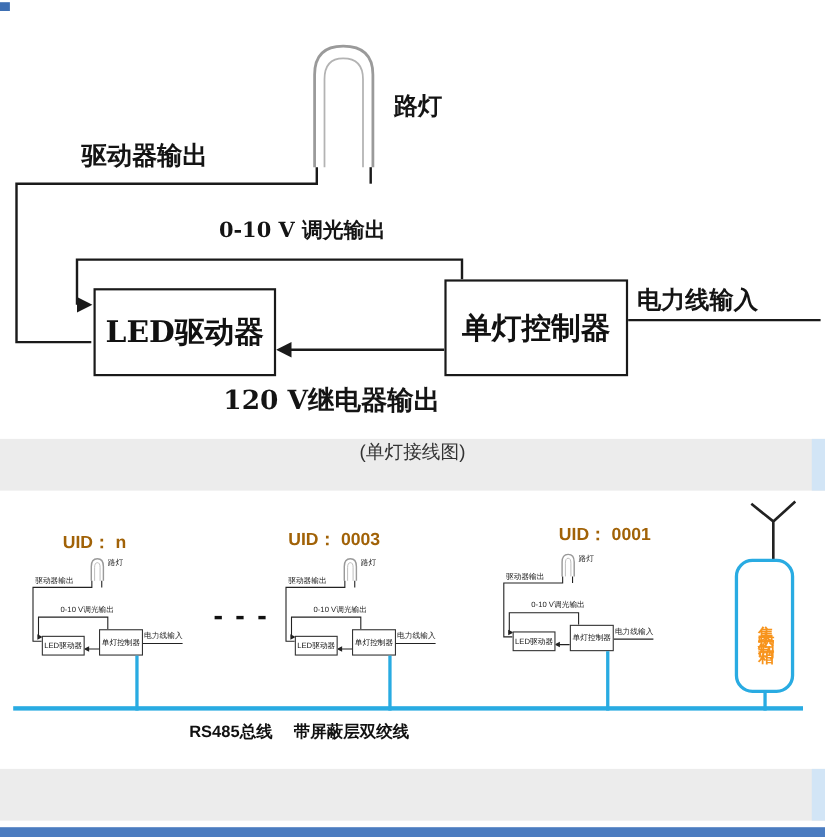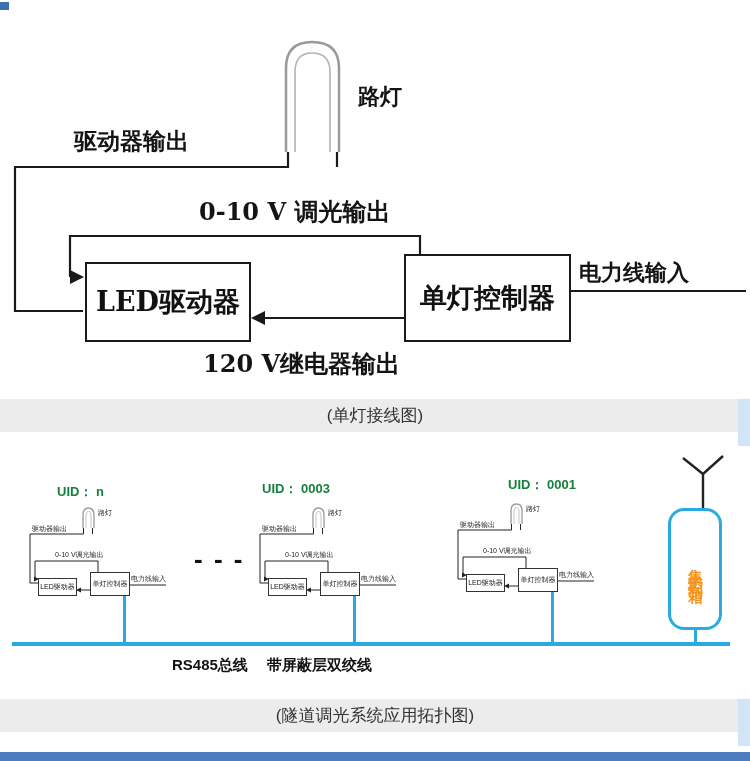--- a/index.html
+++ b/index.html
@@ -13,28 +13,28 @@
   .bwire   { stroke:#1a1a1a; stroke-width:2.2; fill:none; }
 
   .dlabel { position:absolute; font-family:"DejaVu Serif","Liberation Serif",serif;
             font-weight:bold; color:#141414; white-space:nowrap; }
   .box { position:absolute; box-sizing:border-box; border:2px solid #1a1a1a; background:#fff;
          display:flex; align-items:center; justify-content:center;
          font-family:"DejaVu Serif","Liberation Serif",serif; font-weight:bold;
          font-size:27px; color:#111; }
 
   
-  .caption { position:absolute; left:0; width:750px; height:33px; background:#ececec;
-             display:flex; align-items:center; justify-content:center;
+  .caption { position:absolute; left:0; width:750px; height:47px; background:#ececec;
+             display:flex; align-items:flex-start; justify-content:center;
              font-size:17px; color:#333; }
   .c1 { top:399px; } .c2 { top:699px; }
   .sliver { position:absolute; right:0; top:0; width:12px; height:47px; background:#d2e5f6; }
 
   
-  .uid { position:absolute; font-weight:bold; font-size:13px; color:#15803d; white-space:nowrap; }
+  .uid { position:absolute; font-weight:bold; font-size:16px; color:#a16207; white-space:nowrap; }
   .dashes { position:absolute; left:194px; top:544px; font-weight:900; font-size:26px;
             letter-spacing:2px; color:#111; }
 
   .mini { position:absolute; width:140px; height:112px; overflow:visible; }
   .mini svg { position:absolute; left:0; top:0; }
   .glass { stroke:#999; stroke-width:1.3; fill:none; }
   .glass2 { stroke:#b5b5b5; stroke-width:0.8; fill:none; }
   .wire  { stroke:#222; stroke-width:1; fill:none; }
   .ml    { position:absolute; font-size:7px; color:#222; white-space:nowrap; line-height:8px; }
   .mbox  { position:absolute; box-sizing:border-box; border:1px solid #333; background:#fff;
@@ -77,21 +77,21 @@
       <polygon points="84,277 70,270 70,284" fill="#1a1a1a"></polygon>
 
       <path class="bwire" d="M 404 318 H 264"></path>
       <polygon points="251,318 265,311 265,325" fill="#1a1a1a"></polygon>
 
       <path class="bwire" d="M 571 291 H 746"></path>
     </svg>
 
     <div class="dlabel" style="left:358px;top:82px;font-size:22px">路灯</div>
     <div class="dlabel" style="left:74px;top:126px;font-size:23px">驱动器输出</div>
-    <div class="dlabel" style="left:199px;top:196px;font-size:24px">0-10 V 调光输出</div>
+    <div class="dlabel" style="left:199px;top:196px;font-size:19px">0-10 V 调光输出</div>
     <div class="dlabel" style="left:579px;top:258px;font-size:22px">电力线输入</div>
     <div class="dlabel" style="left:203px;top:348px;font-size:24px">120 V继电器输出</div>
 
     <div class="box" style="left:85px;top:262px;width:166px;height:80px">
       <span>LED驱动器</span>
     </div>
     <div class="box" style="left:404px;top:254px;width:167px;height:88px">
       <span>单灯控制器</span>
     </div>
   </section>
@@ -180,18 +180,17 @@
     <div class="drop" style="left:123px;top:596px;height:50px"></div>
     <div class="drop" style="left:353px;top:596px;height:50px"></div>
     <div class="drop" style="left:551px;top:592px;height:54px"></div>
     <div class="drop" style="left:694px;top:628px;height:18px"></div>
     <div class="bus"></div>
 
     <div class="bus-label">RS485总线　 带屏蔽层双绞线</div>
   </section>
 
   <div class="caption c2">
-    <span>(隧道调光系统应用拓扑图)</span>
     <div class="sliver"></div>
   </div>
 
   <div class="bottom-bar"></div>
 </div>
 
 </body></html>

